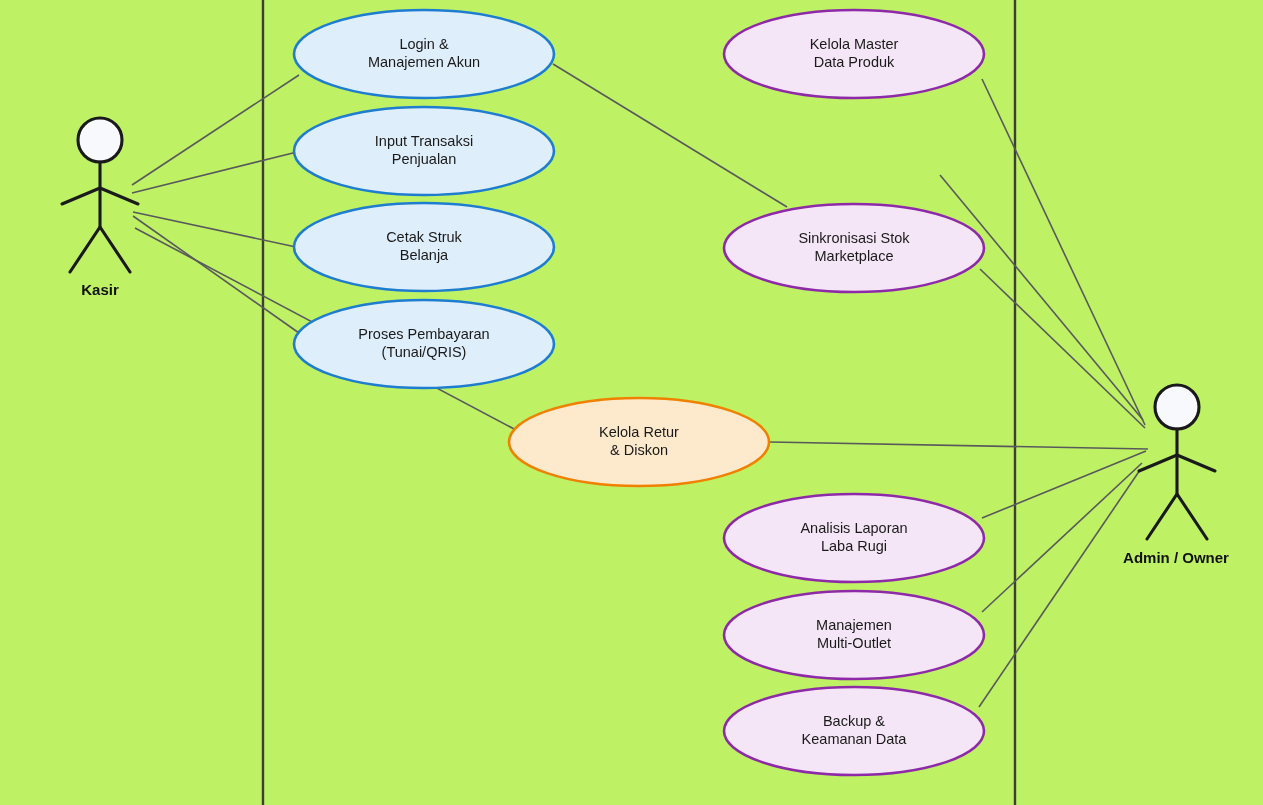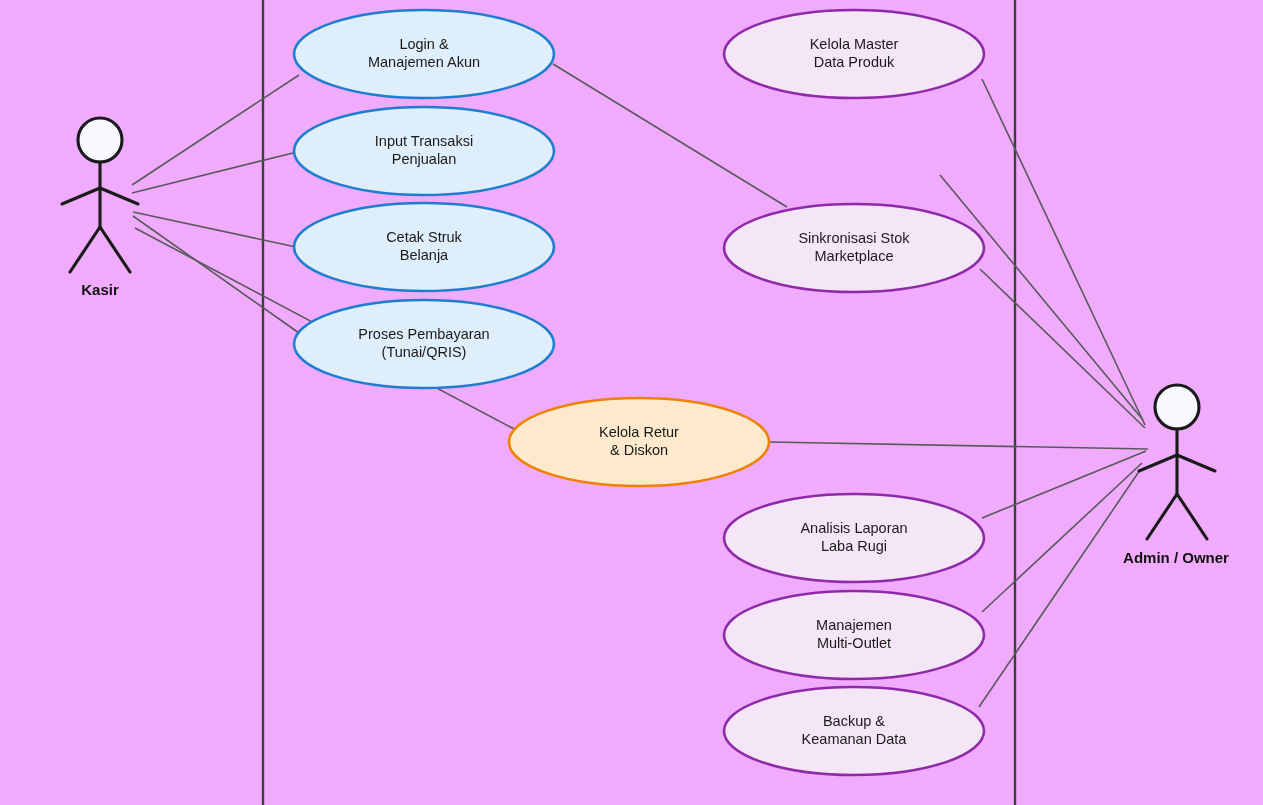--- a/index.html
+++ b/index.html
@@ -11,21 +11,21 @@
   body {
     width: 1263px;
     height: 805px;
     overflow: hidden;
     font-family: "Liberation Sans", sans-serif;
   }
   #diagram-root {
     position: relative;
     width: 1263px;
     height: 805px;
-    background: #f0abfc;
+    background: #bef264;
   }
   svg#uml-canvas {
     position: absolute;
     top: 0;
     left: 0;
     width: 1263px;
     height: 805px;
     display: block;
   }
   .boundary-line {

